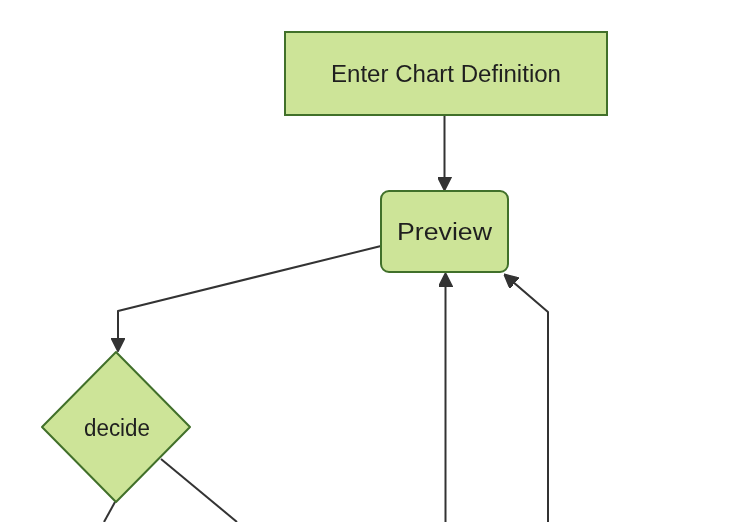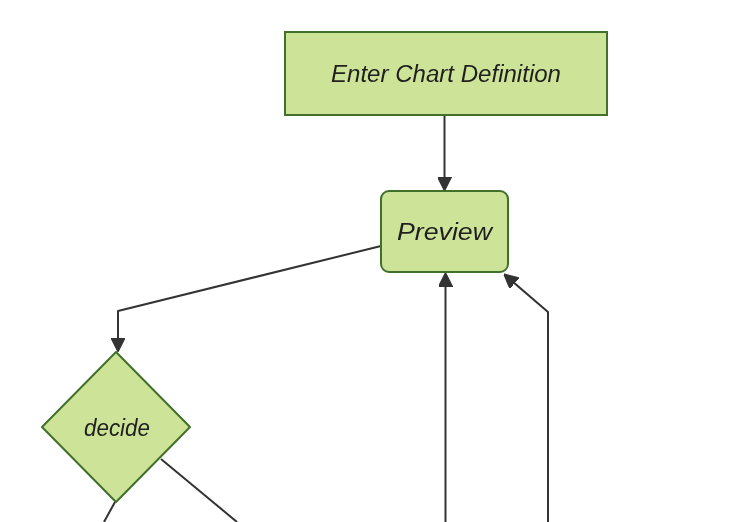--- a/index.html
+++ b/index.html
@@ -6,21 +6,20 @@
     margin: 0;
     padding: 0;
     background: #ffffff;
     width: 740px;
     height: 522px;
     overflow: hidden;
   }
   .canvas-wrap {
     width: 740px;
     height: 396px;
-    font-style: italic;
   }
   svg text {
     font-family: "Liberation Sans", "DejaVu Sans", sans-serif;
     font-size: 23px;
   }
 </style>
 </head>
 <body style="background: rgb(255, 255, 255);">
 
 <div class="canvas-wrap">

